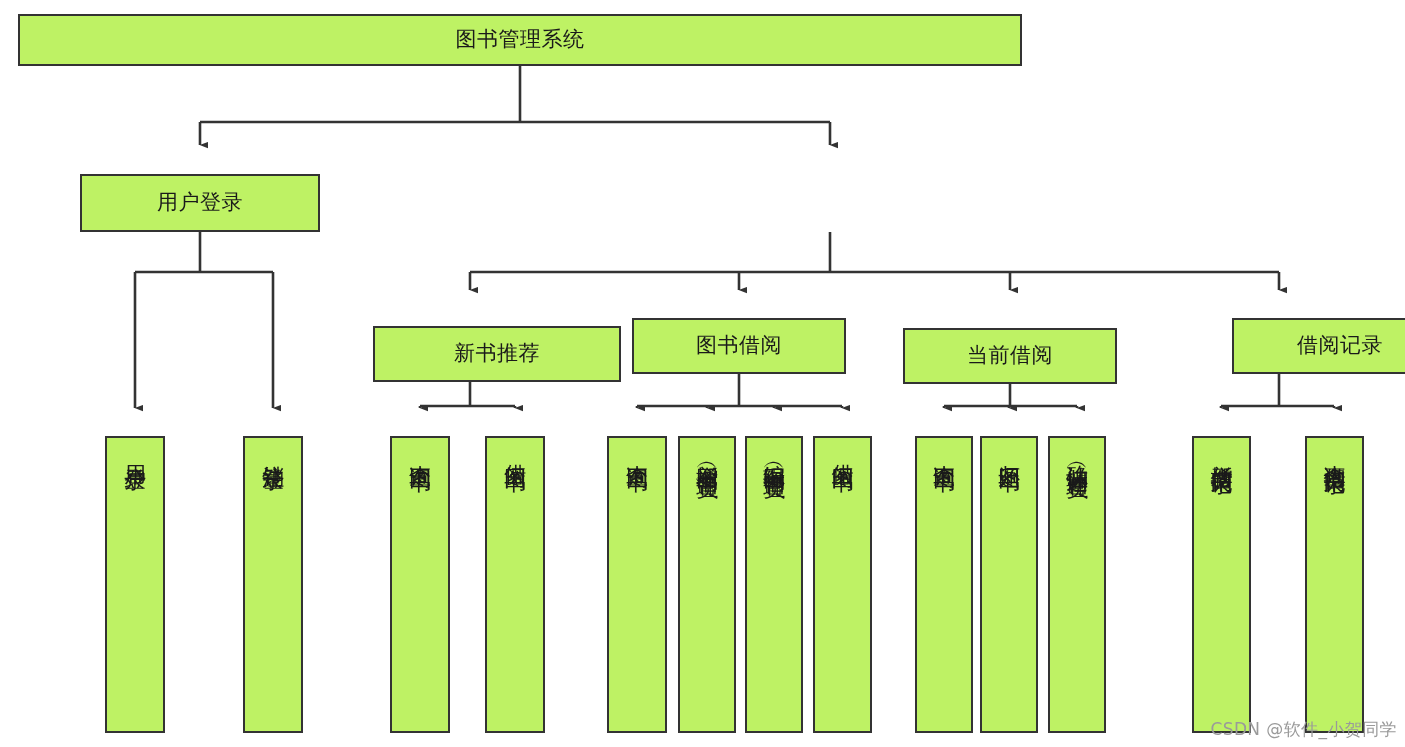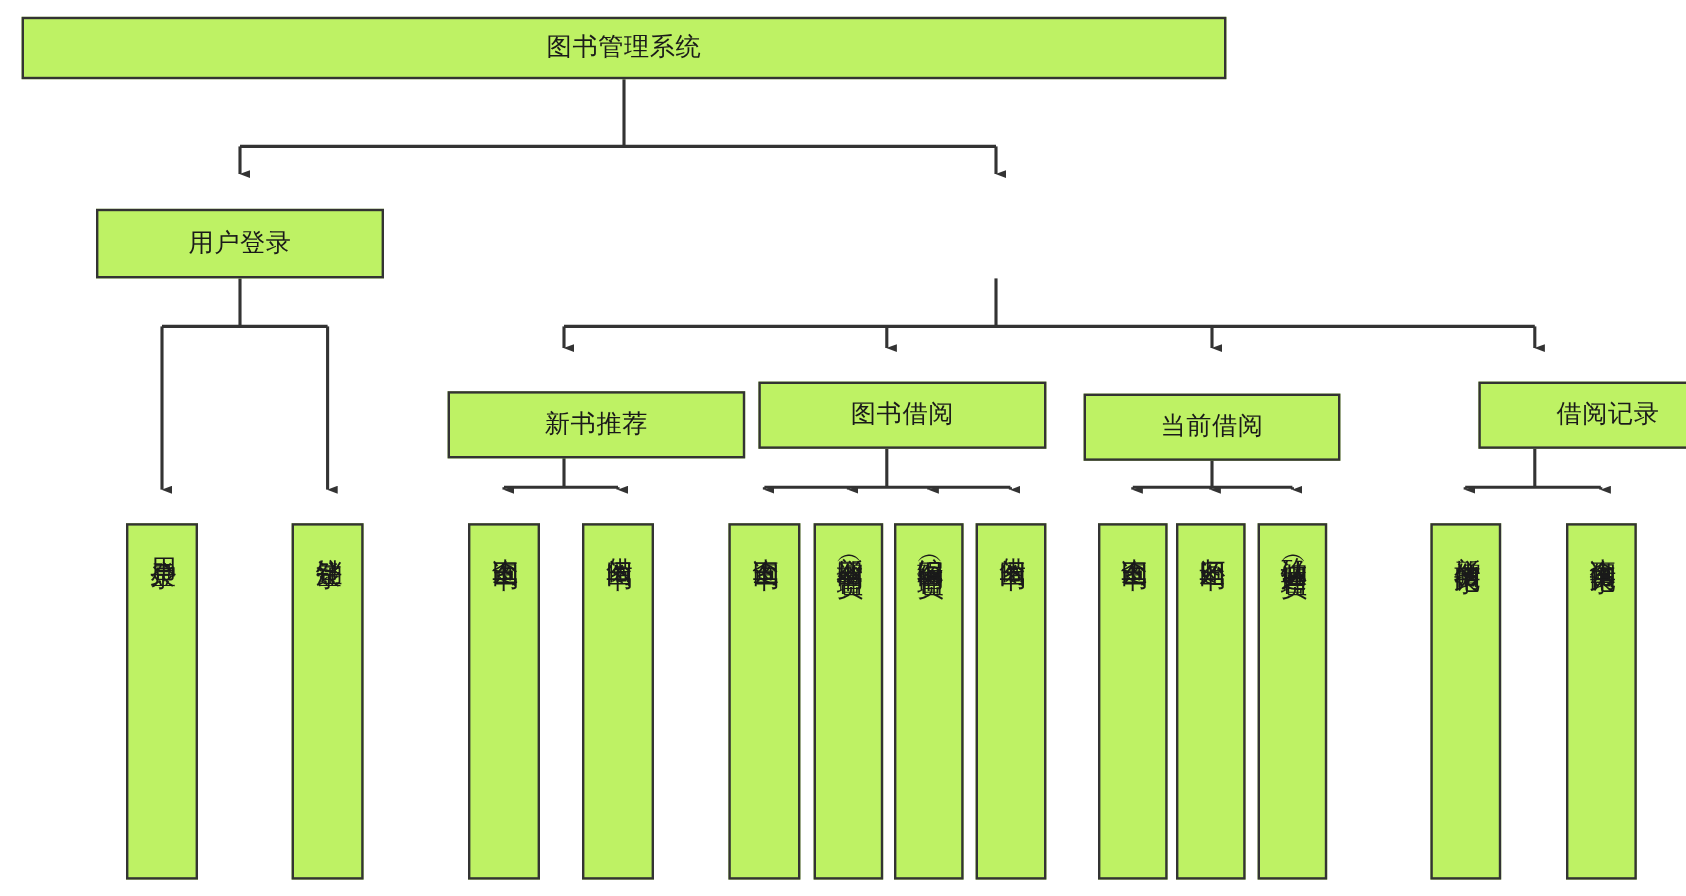--- a/index.html
+++ b/index.html
@@ -129,21 +129,21 @@
     <span class="node-label">图书管理系统</span>
   </div>
 
   <div class="node horiz" style="left:80px; top:174px; width:240px; height:58px;">
     <span class="node-label">用户登录</span>
   </div>
 
   <div class="node horiz" style="left:361px; top:326px; width:248px; height:56px;margin-left:12px;">
     <span class="node-label">新书推荐</span>
   </div>
-  <div class="node horiz" style="left:632px; top:318px; width:240px; height:56px;">
+  <div class="node horiz" style="left:632px; top:318px; width:214px; height:56px;">
     <span class="node-label">图书借阅</span>
   </div>
   <div class="node horiz" style="left:903px; top:328px; width:214px; height:56px;">
     <span class="node-label">当前借阅</span>
   </div>
   <div class="node horiz" style="left:1232px; top:318px; width:216px; height:56px;">
     <span class="node-label">借阅记录</span>
   </div>
 
   <div class="node vert" style="left:105px; top:436px; width:60px; height:297px;">
@@ -179,14 +179,15 @@
   <div class="node vert" style="left:1048px; top:436px; width:58px; height:297px;">
     <span class="node-label">确认归还（管理员）</span>
   </div>
   <div class="node vert" style="left:1192px; top:436px; width:59px; height:297px;">
     <span class="node-label">新增借阅记录</span>
   </div>
   <div class="node vert" style="left:1305px; top:436px; width:59px; height:297px;">
     <span class="node-label">查询借阅记录</span>
   </div>
 
+  <div id="watermark">CSDN @软件_小贺同学</div>
 
 </div>
 
 </body></html>

